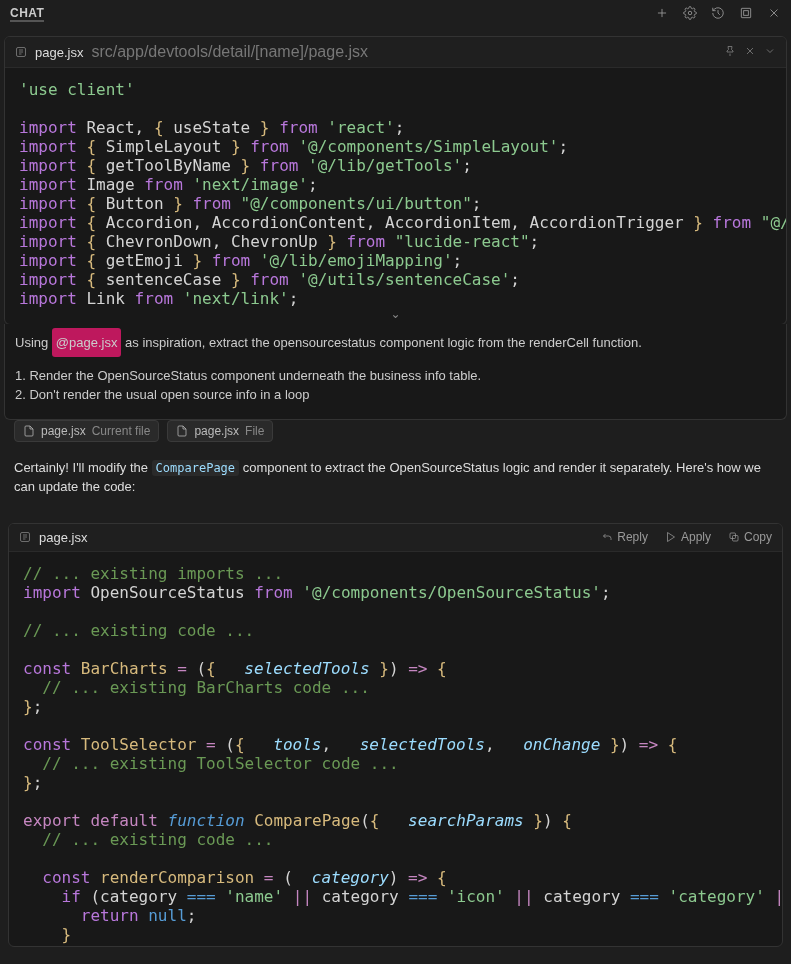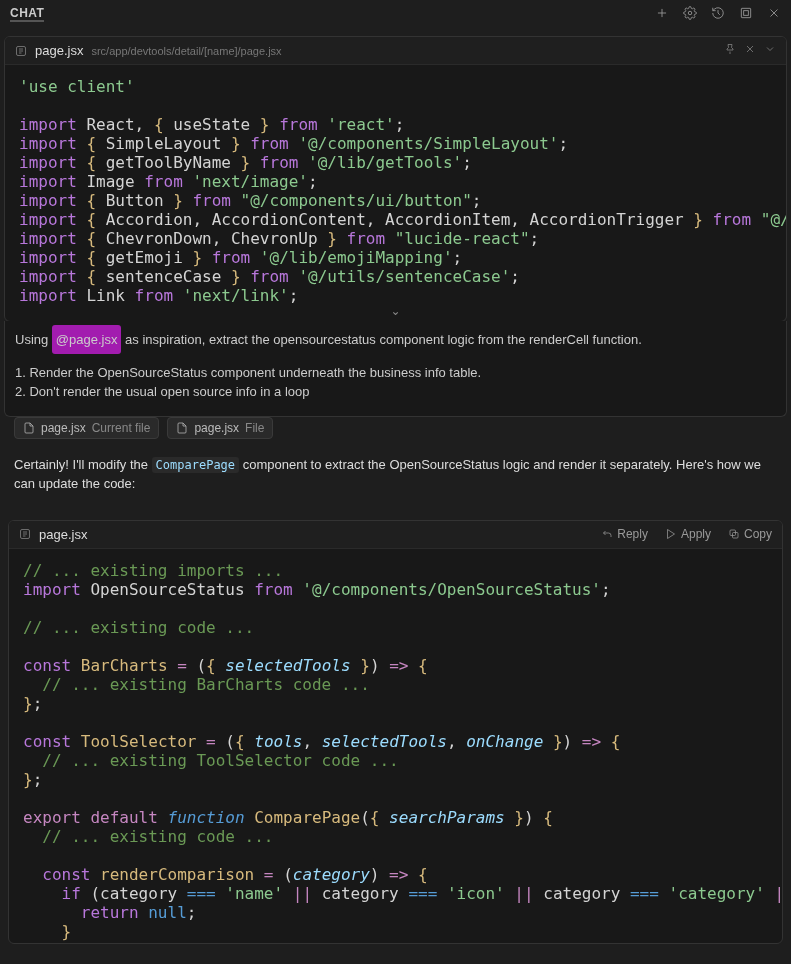--- a/index.html
+++ b/index.html
@@ -61,21 +61,21 @@
     color: #888;
     display:flex;
     align-items:center;
   }
   .file-title {
     color: #ddd;
     font-size: 13px;
   }
   .file-path {
     color: #777;
-    font-size: 11px;
+    font-size: 16px;
   }
   .code-card-header .spacer { flex: 1; }
   .mini-icons {
     display: flex;
     gap: 8px;
     color: #888;
     font-size: 12px;
   }
   pre.code {
     font-family: "SF Mono", Menlo, Consolas, monospace;
@@ -87,21 +87,21 @@
     color: #ccc;
     position: relative;
   }
   .tok-kw { color: #b877db; }       
   .tok-str { color: #8cc98f; }     
   .tok-id { color: #d4d4d4; }
   .tok-fn { color: #d7ba7d; }
   .tok-punc { color: #d4d4d4; }
   .tok-brace { color: #d7ba7d; }
   .tok-comment { color: #6a9955; }
-  .tok-param { color: #9cdcfe; font-style: italic; }
+  .tok-param { color: #9cdcfe; font-style: italic; margin-left: 19px; }
   .tok-op { color: #c586c0; }
   .tok-eqop { color: #569cd6; }
   .tok-export { color: #c586c0; }
   .tok-null { color: #569cd6; }
   .tok-default { color: #c586c0; }
   .tok-function { color: #569cd6; font-style: italic; }
 
   .chevron-down-center {
     text-align: center;
     color: #888;
@@ -115,21 +115,21 @@
     border: 1px solid #333;
     border-radius: 0 0 6px 6px;
     border-top: none;
     padding: 10px 10px 14px 10px;
     color: #ccc;
     font-size: 13px;
     line-height: 1.45;
     margin-top: -1px;
   }
   .mention {
-    background: #a21caf;
+    background: #be185d;
     padding: 7px 4px;
     border-radius: 3px;
     color: #ccc;
   }
   .used-label {
     color: #888;
     font-size: 10px;
     letter-spacing: 0.5px;
     margin: 14px 0 6px 10px;
   }

